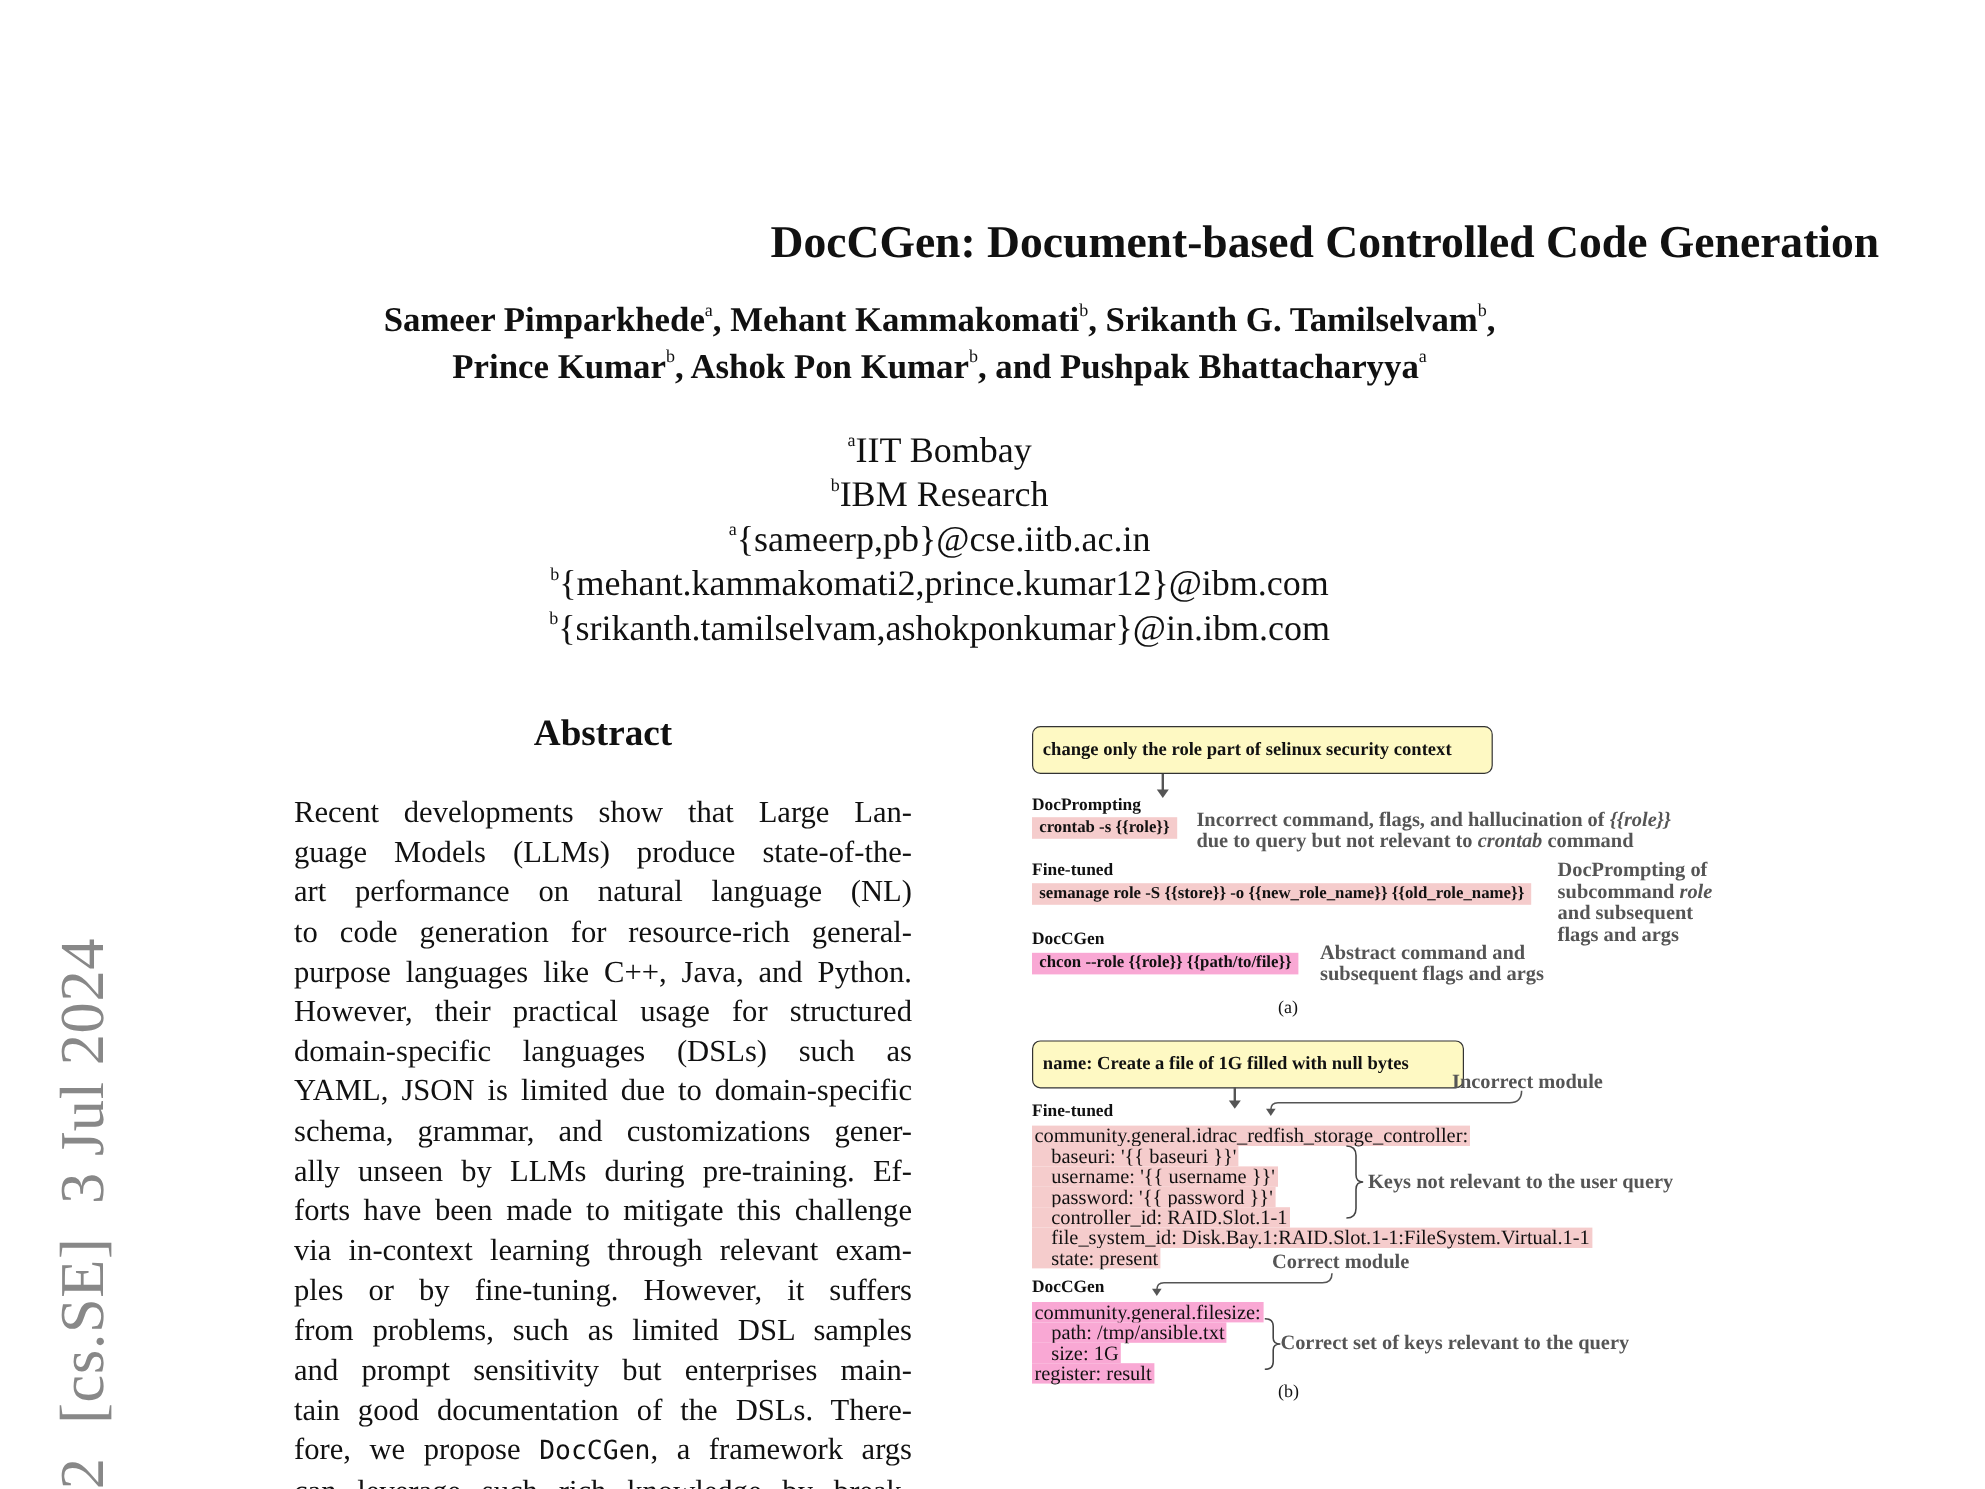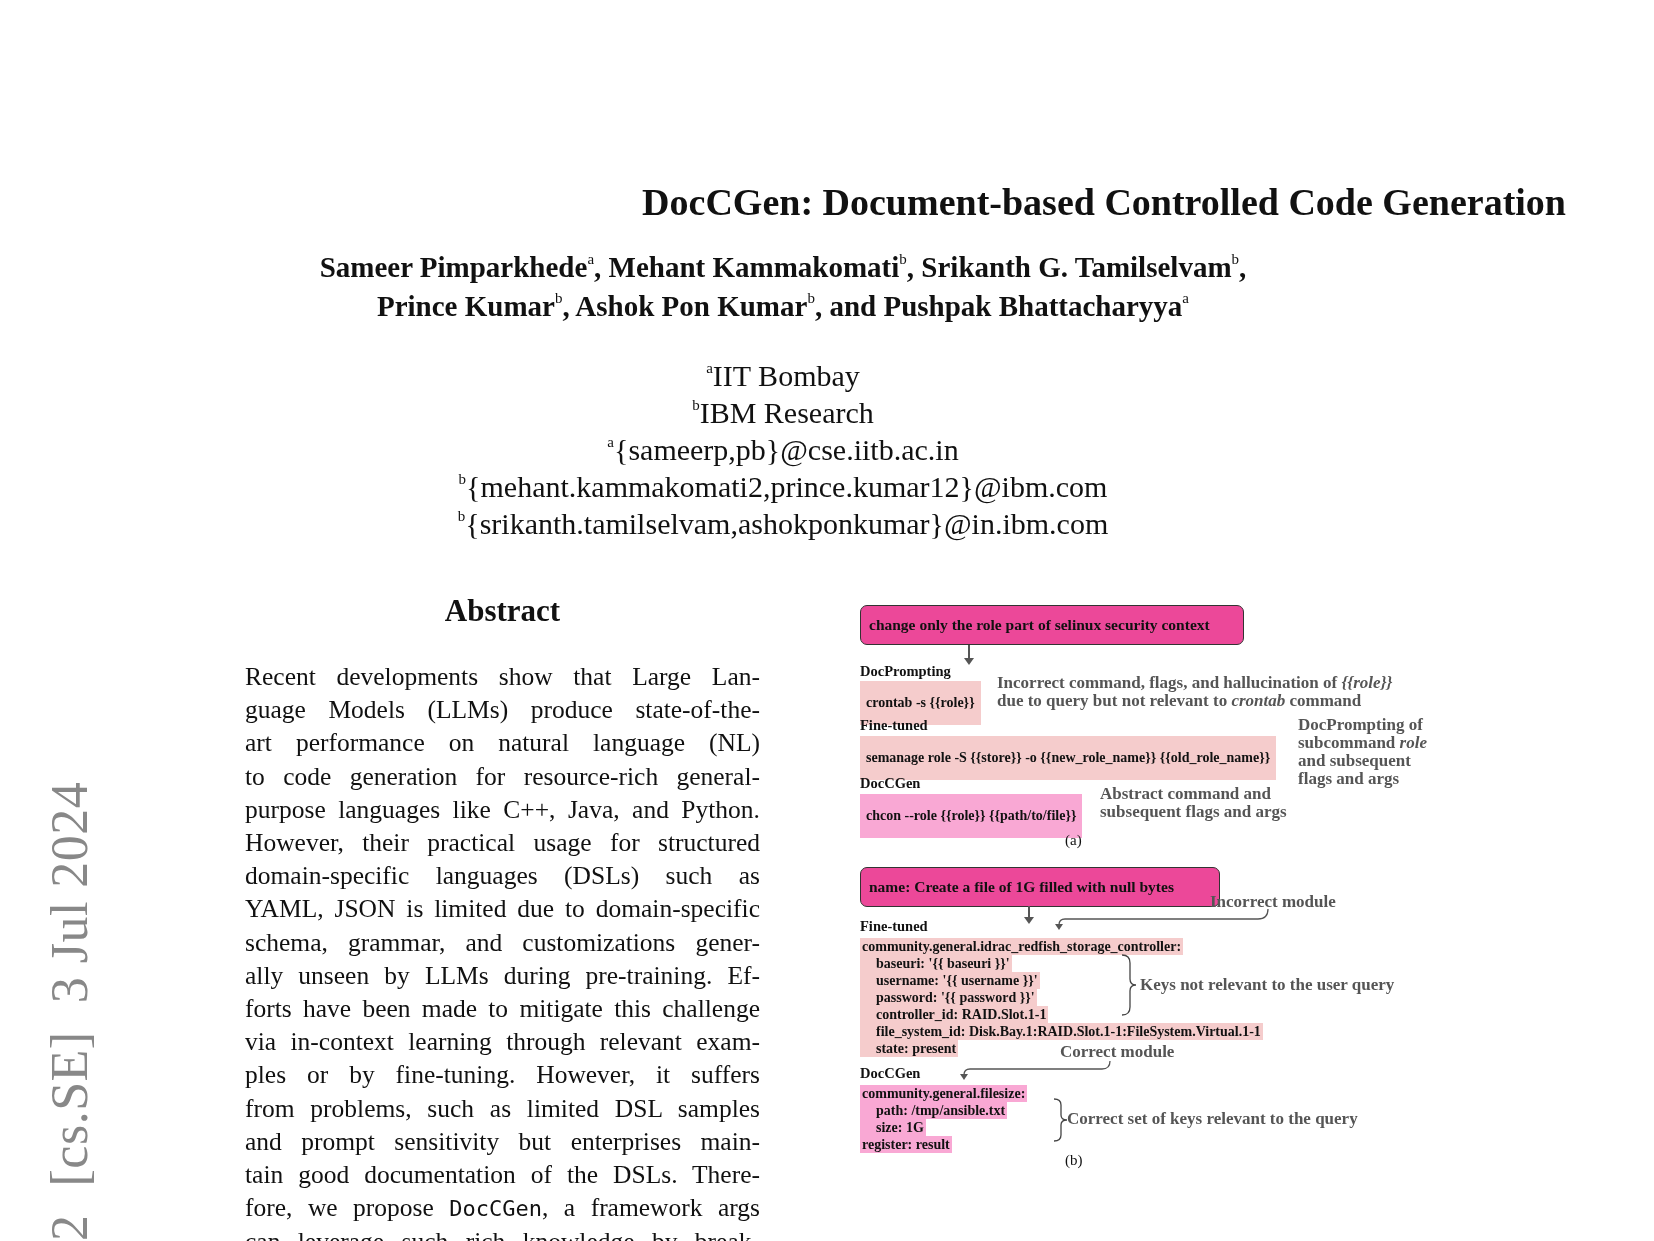--- a/index.html
+++ b/index.html
@@ -22,32 +22,32 @@
   .abs-head { position: absolute; top: 593px; left: 245px; width: 515px; text-align: center;
               font-size: 31px; font-weight: bold; }
   .abs-body { position: absolute; top: 660px; left: 245px; width: 515px;
               font-size: 25.5px; line-height: 33.2px; text-align: justify; }
   .abs-body .line { display: block; text-align-last: justify; white-space: nowrap; }
   .abs-body .mono { font-family: "DejaVu Sans Mono", "Liberation Mono", monospace; font-size: 22px; }
 
   .fig { position: absolute; left: 860px; top: 595px; width: 600px; height: 620px;
          font-family: "Liberation Serif", serif; }
   .qbox { position: absolute; border: 1.5px solid #333; border-radius: 7px; font-weight: bold;
-          font-size: 15.5px; padding: 0 8px; display: flex; align-items: center; background: #ec4899; }
+          font-size: 15.5px; padding: 0 8px; display: flex; align-items: center; background: #fef9c3; }
   .lbl { position: absolute; font-weight: bold; font-size: 14.5px; }
-  .code { position: absolute; font-weight: bold; font-size: 14px; padding: 14px 6px; white-space: nowrap; }
+  .code { position: absolute; font-weight: bold; font-size: 14px; padding: 1px 6px; white-space: nowrap; }
   .red { background: #f5cccc; }
   .green { background: #f9a8d4; }
   .note { position: absolute; font-weight: bold; font-size: 17px; color: #555; line-height: 18px; }
   .note i { font-style: italic; }
   .cap { position: absolute; font-size: 15px; }
   .arrow { position: absolute; width: 1.5px; background: #555; }
   .arrow::after { content: ""; position: absolute; left: -4px; bottom: -6px; border-left: 5px solid transparent;
                   border-right: 5px solid transparent; border-top: 7px solid #555; }
-  .yaml { position: absolute; font-weight: bold; font-size: 14px; line-height: 17px; }
+  .yaml { position: absolute; font-weight: normal; font-size: 17px; line-height: 17px; }
   .yaml span { display: inline-block; padding: 0 2px; }
   .yaml .ind { padding-left: 16px; }
   svg.brace { position: absolute; overflow: visible; }
 </style>
 </head>
 <body>
 
 <div class="side-stamp">
   <span>2</span><span class="gap"></span><span>[cs.SE]</span><span class="gap"></span><span>3 Jul 2024</span>
 </div>

